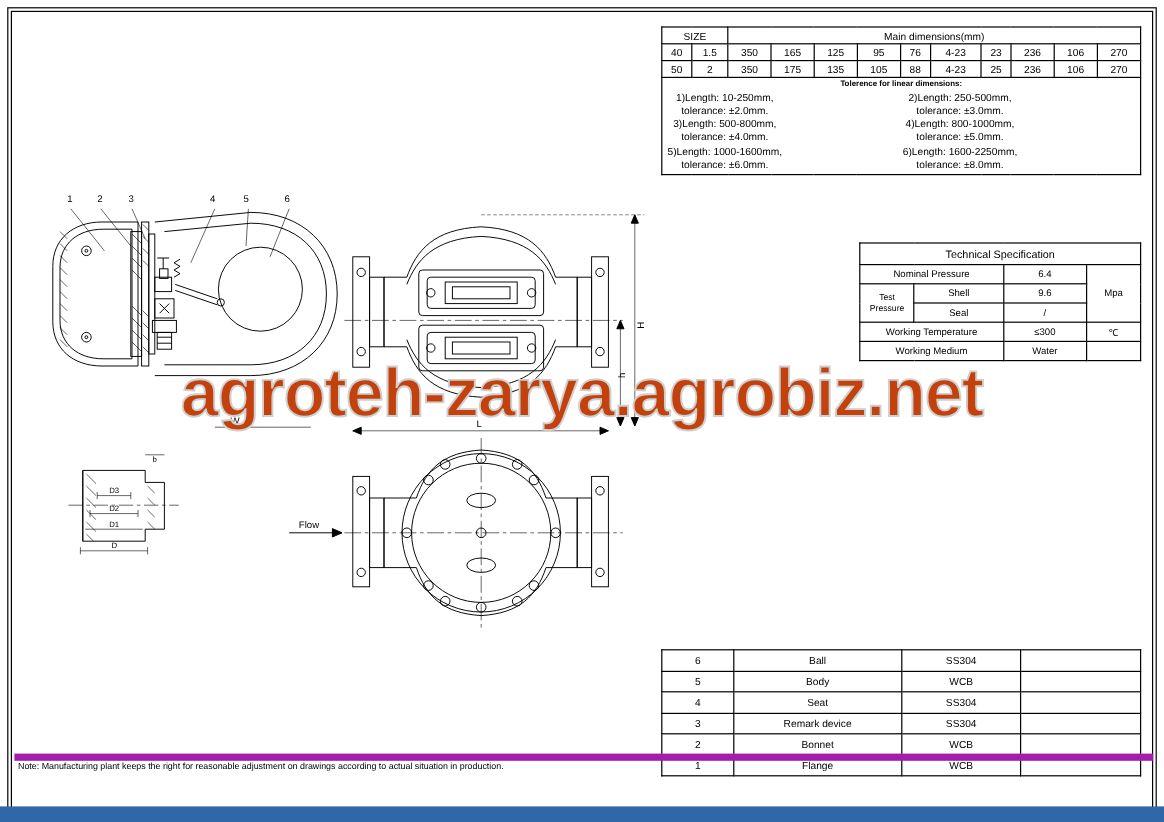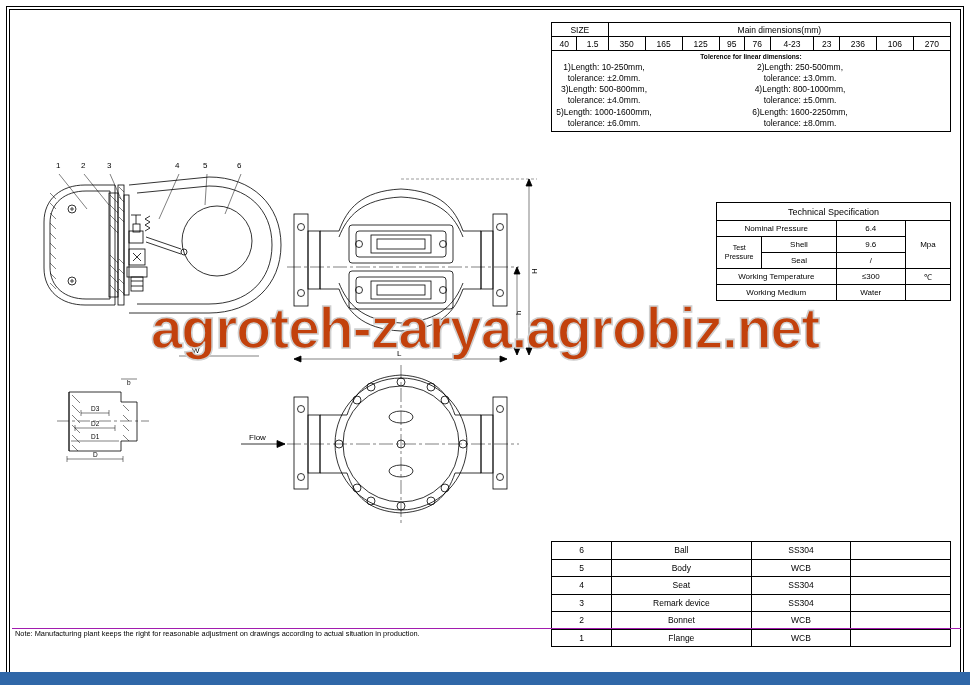--- a/index.html
+++ b/index.html
@@ -27,21 +27,21 @@
   #spec-table td{height:15px;font-size:8px;}
   #spec-table .title{font-size:9px;height:17px;}
 
   
   #parts{position:absolute;left:551px;top:541px;width:400px;}
   #parts table{width:400px;}
   #parts td{height:16.5px;font-size:8.5px;}
 
   
   #tech-req{position:absolute;left:33px;top:608px;font-size:7.6px;line-height:1.45;text-align:left;}
-  #note{position:absolute;left:12px;top:628px;width:946px;font-size:7.4px;text-align:left;padding-left:3px;border-top:1px solid #a21caf;}
+  #note{position:absolute;left:12px;top:628px;width:946px;font-size:7.4px;text-align:left;padding-left:3px;border-top:6px solid #a21caf;}
 
   
   #drawing{position:absolute;left:9px;top:9px;width:950px;height:664px;}
 
   
   #wm{position:absolute;left:0;top:300px;width:970px;text-align:center;
       font-size:57px;font-weight:bold;color:#c2410c;letter-spacing:-1px;
       -webkit-text-stroke:1.6px #cfcfcf;line-height:1;white-space:nowrap;}
   #wmbar{position:absolute;left:0;top:672px;width:970px;height:13px;background:#2f67a8;}
 </style>
@@ -236,20 +236,34 @@
         <td>125</td>
         <td>95</td>
         <td>76</td>
         <td>4-23</td>
         <td>23</td>
         <td>236</td>
         <td>106</td>
         <td>270</td>
       </tr>
       <tr>
+        <td>50</td>
+        <td>2</td>
+        <td>350</td>
+        <td>175</td>
+        <td>135</td>
+        <td>105</td>
+        <td>88</td>
+        <td>4-23</td>
+        <td>25</td>
+        <td>236</td>
+        <td>106</td>
+        <td>270</td>
+      </tr>
+      <tr>
         <td colspan="12" id="tol">
           <div class="tl">Tolerence for linear dimensions:</div>
           <div class="cols">
             <div>
               <div>1)Length: 10-250mm, tolerance: ±2.0mm.</div>
               <div>3)Length: 500-800mm, tolerance: ±4.0mm.</div>
               <div>5)Length: 1000-1600mm, tolerance: ±6.0mm.</div>
             </div>
             <div>
               <div>2)Length: 250-500mm, tolerance: ±3.0mm.</div>

